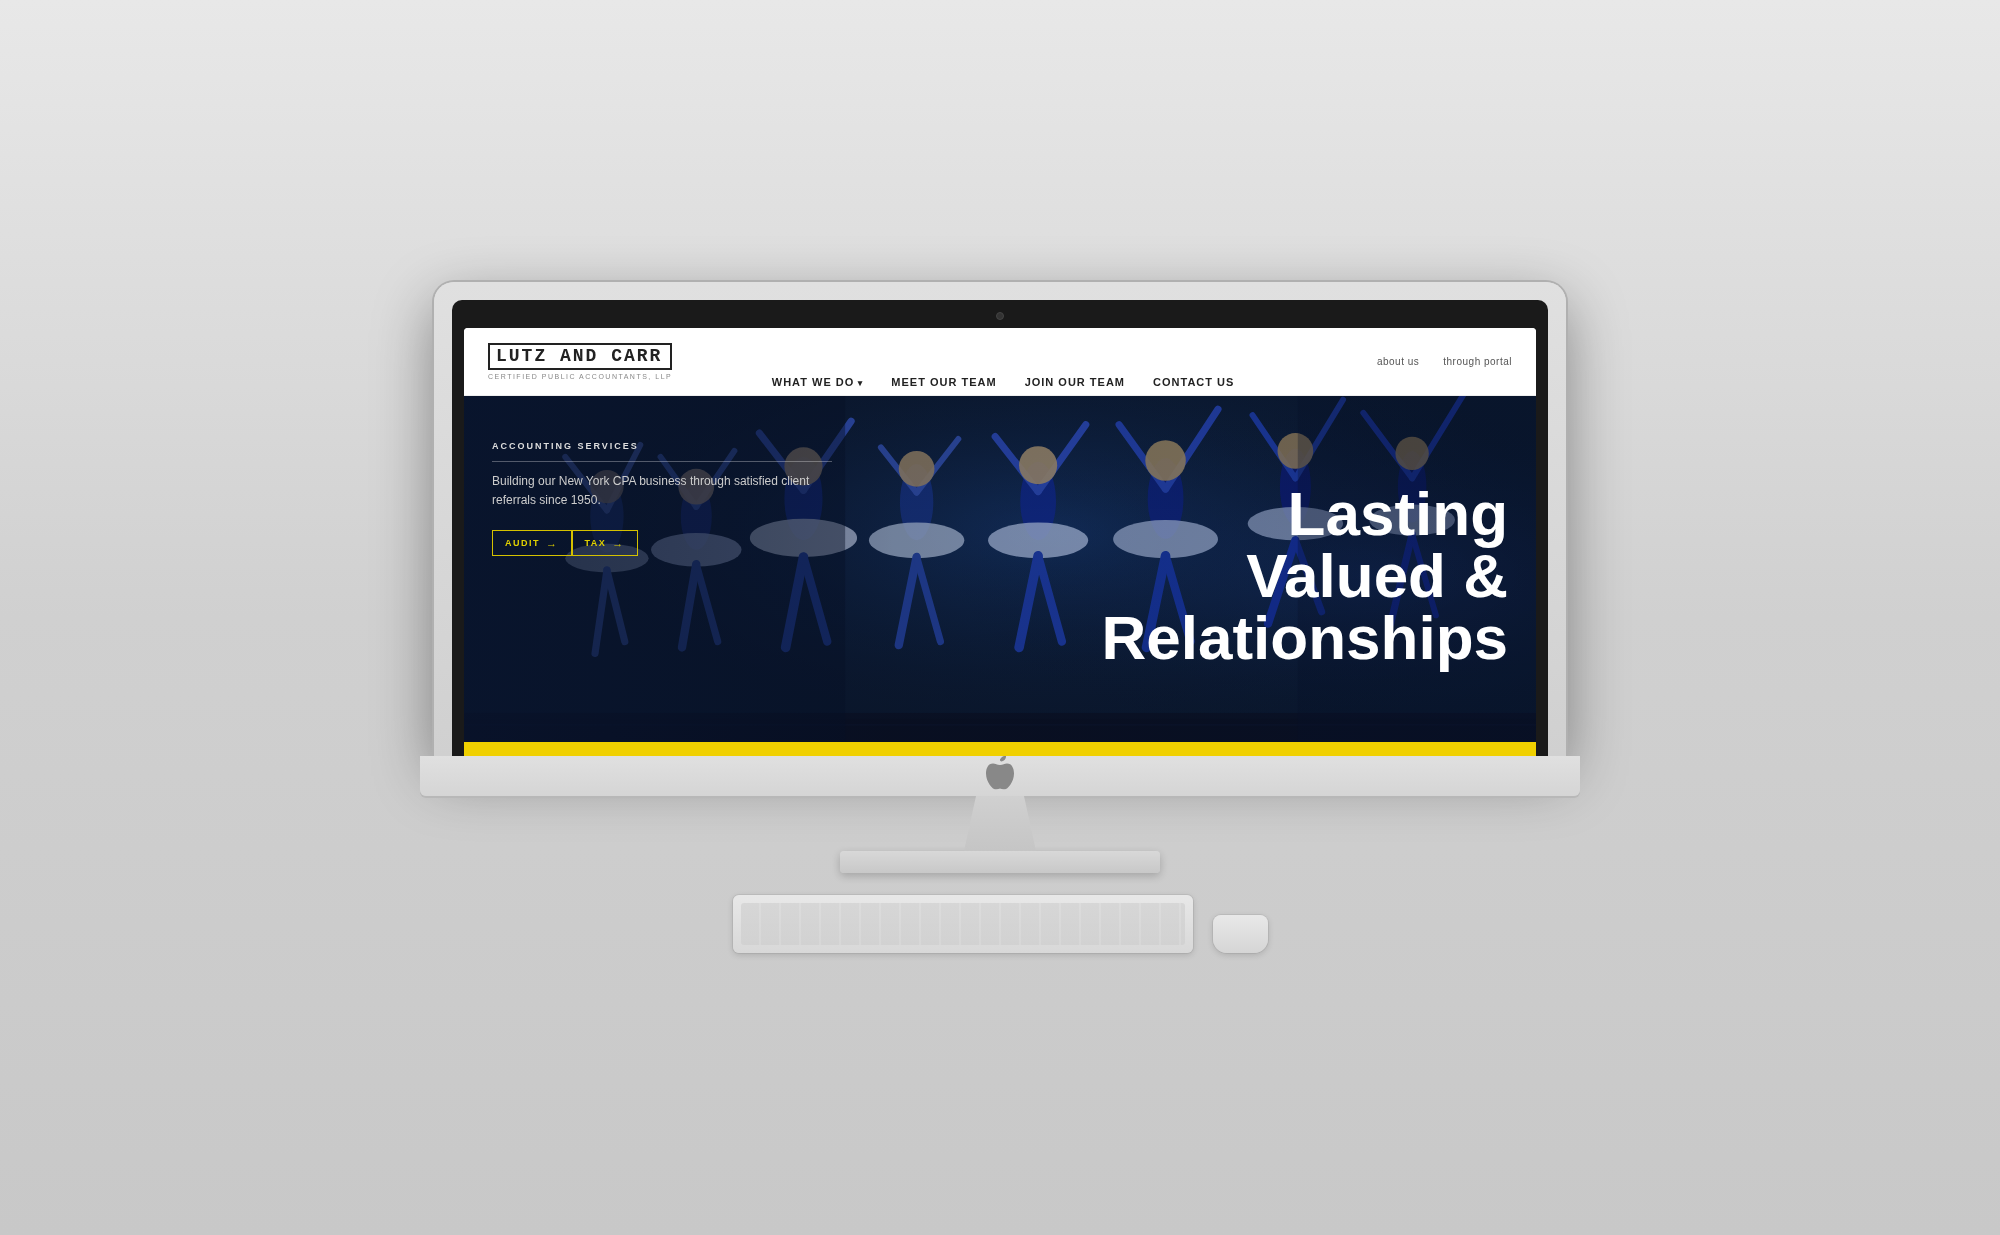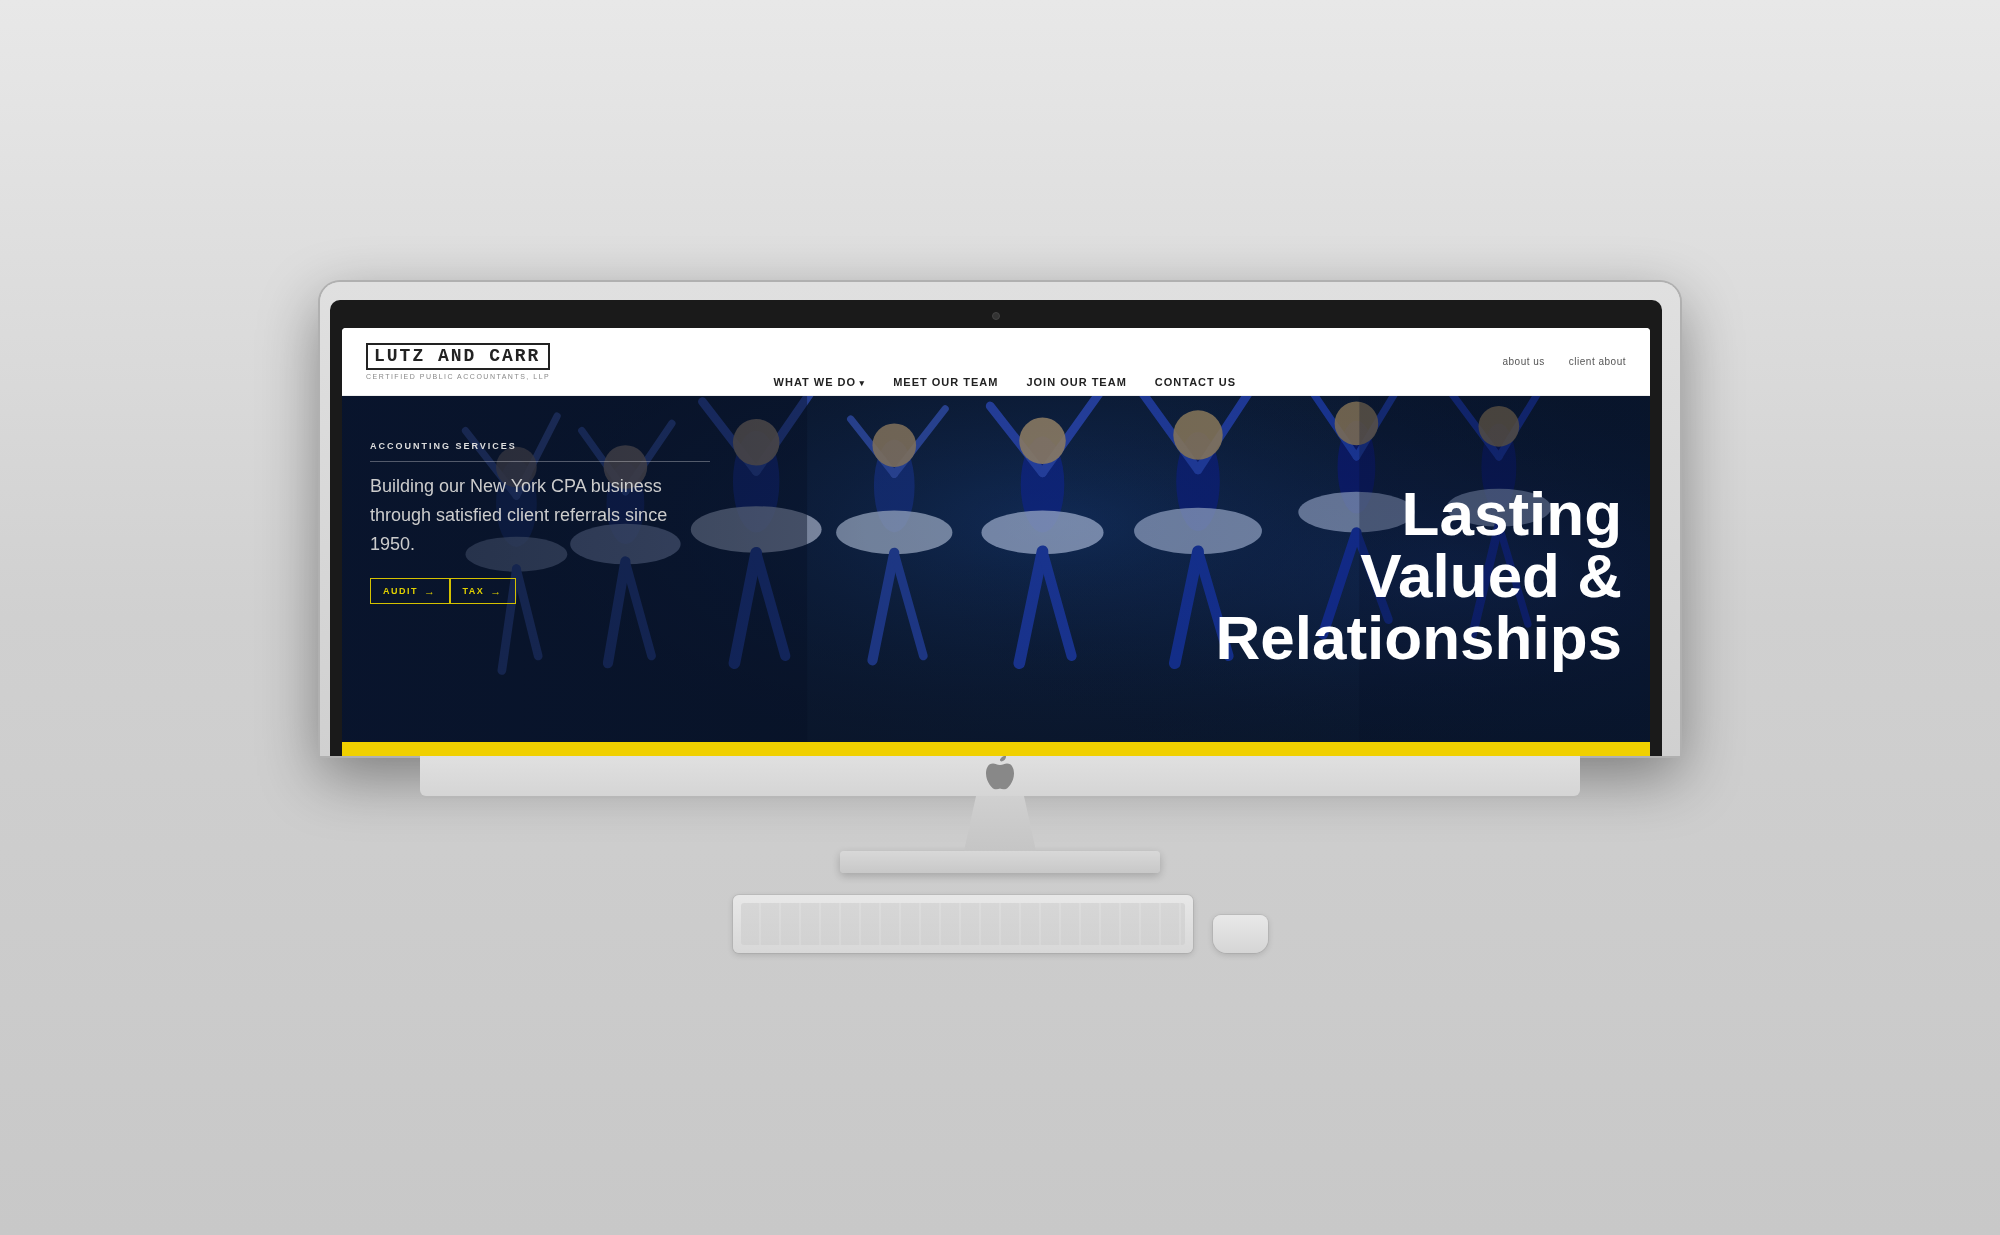--- a/index.html
+++ b/index.html
@@ -18,24 +18,24 @@
     .imac-wrapper {
       position: relative;
       width: 1160px;
       display: flex;
       flex-direction: column;
       align-items: center;
     }
 
     .imac-body {
       position: relative;
-      width: 1360px;
+      width: 1132px;
       background: linear-gradient(180deg, #e0e0e0 0%, #d0d0d0 100%);
       border-radius: 20px 20px 0 0;
-      padding: 18px 18px 0 10px;
+      padding: 18px 18px 0 18px;
       box-shadow:
         0 0 0 2px #b0b0b0,
         0 20px 60px rgba(0,0,0,0.4);
     }
 
     .imac-bezel {
       background: #1a1a1a;
       border-radius: 10px 10px 0 0;
       padding: 12px 12px 0 12px;
       position: relative;
@@ -263,21 +263,21 @@
       font-weight: 700;
       letter-spacing: 2px;
       color: #ddd;
       text-transform: uppercase;
       margin-bottom: 10px;
       padding-bottom: 10px;
       border-bottom: 1px solid rgba(255,255,255,0.3);
     }
 
     .hero-description {
-      font-size: 18px;
+      font-size: 12px;
       color: #ccc;
       line-height: 1.6;
       margin-bottom: 20px;
     }
 
     .hero-buttons {
       display: flex;
     }
 
     .hero-btn {
@@ -348,21 +348,21 @@
 
           <div class="nav-center">
             <span class="nav-item has-arrow">WHAT WE DO</span>
             <span class="nav-item">MEET OUR TEAM</span>
             <span class="nav-item">JOIN OUR TEAM</span>
             <span class="nav-item">CONTACT US</span>
           </div>
 
           <div class="nav-right">
             <span class="nav-secondary">about us</span>
-            <span class="nav-secondary">client about</span>
+            <span class="nav-secondary">through portal</span>
           </div>
 
         </nav>
 
         <div class="hero">
 
           <div class="ballet-bg"></div>
 
           <svg class="ballet-svg" viewBox="0 0 900 360" preserveAspectRatio="xMidYMid slice">
 

